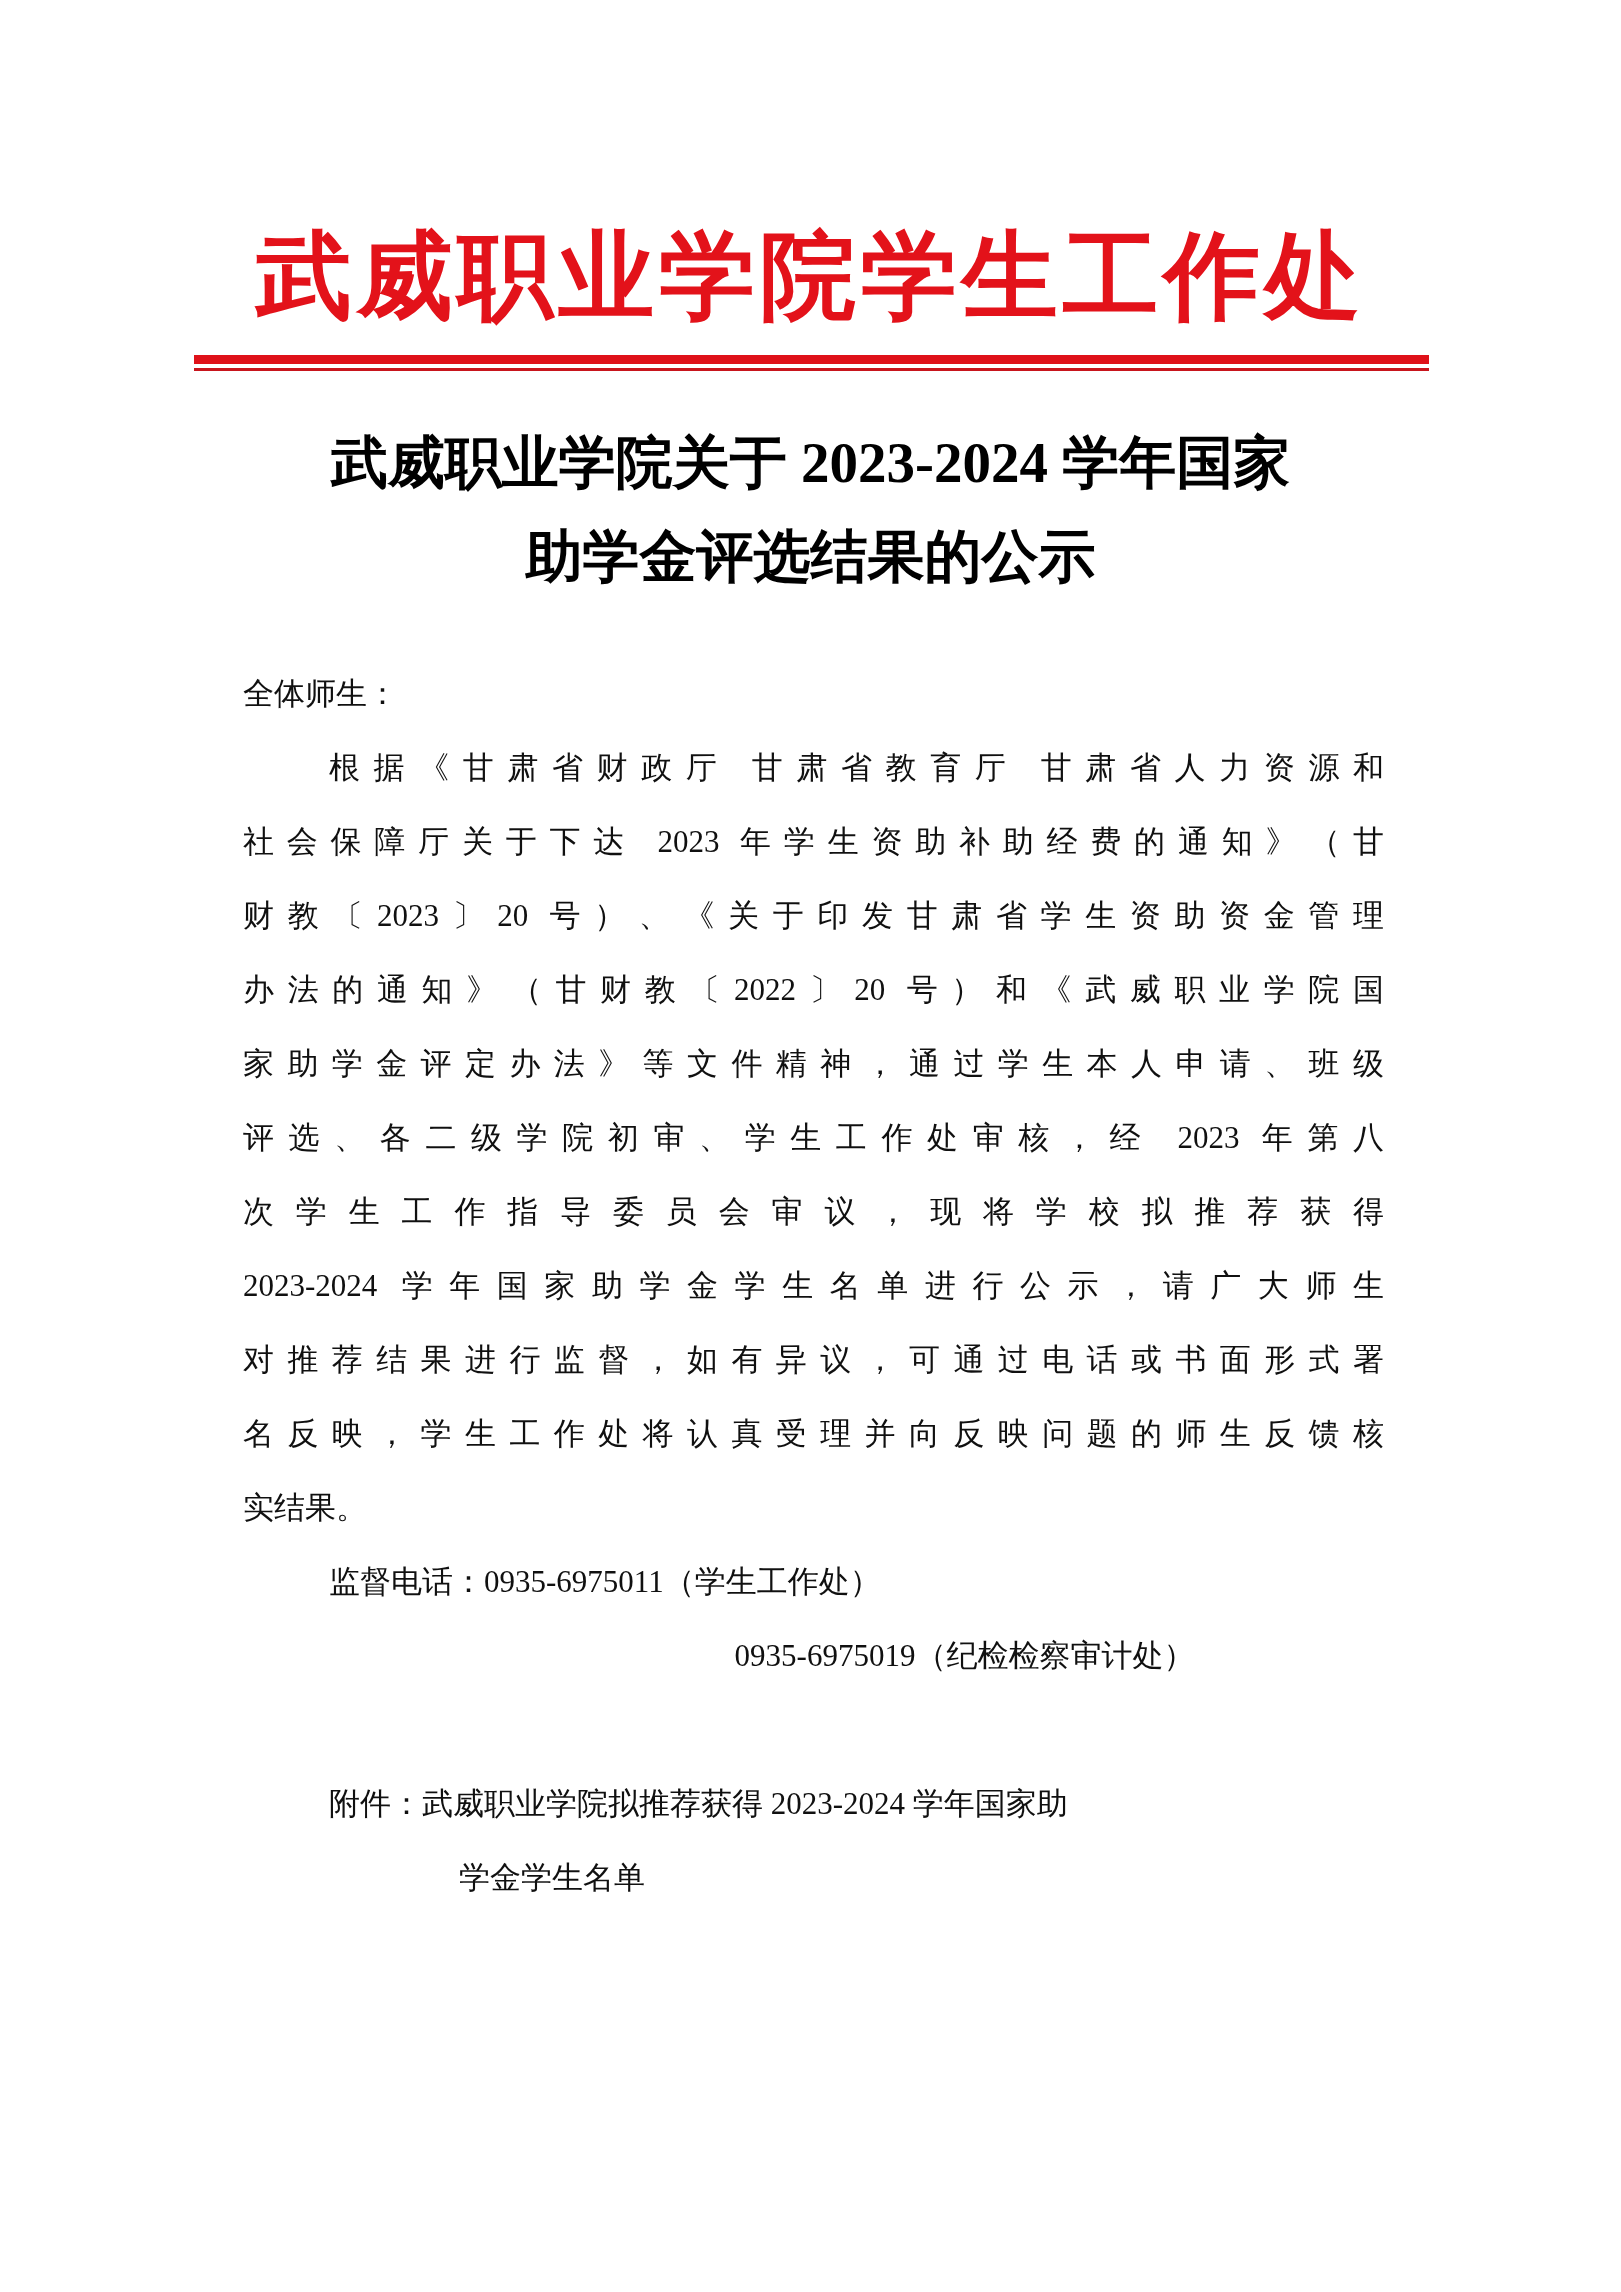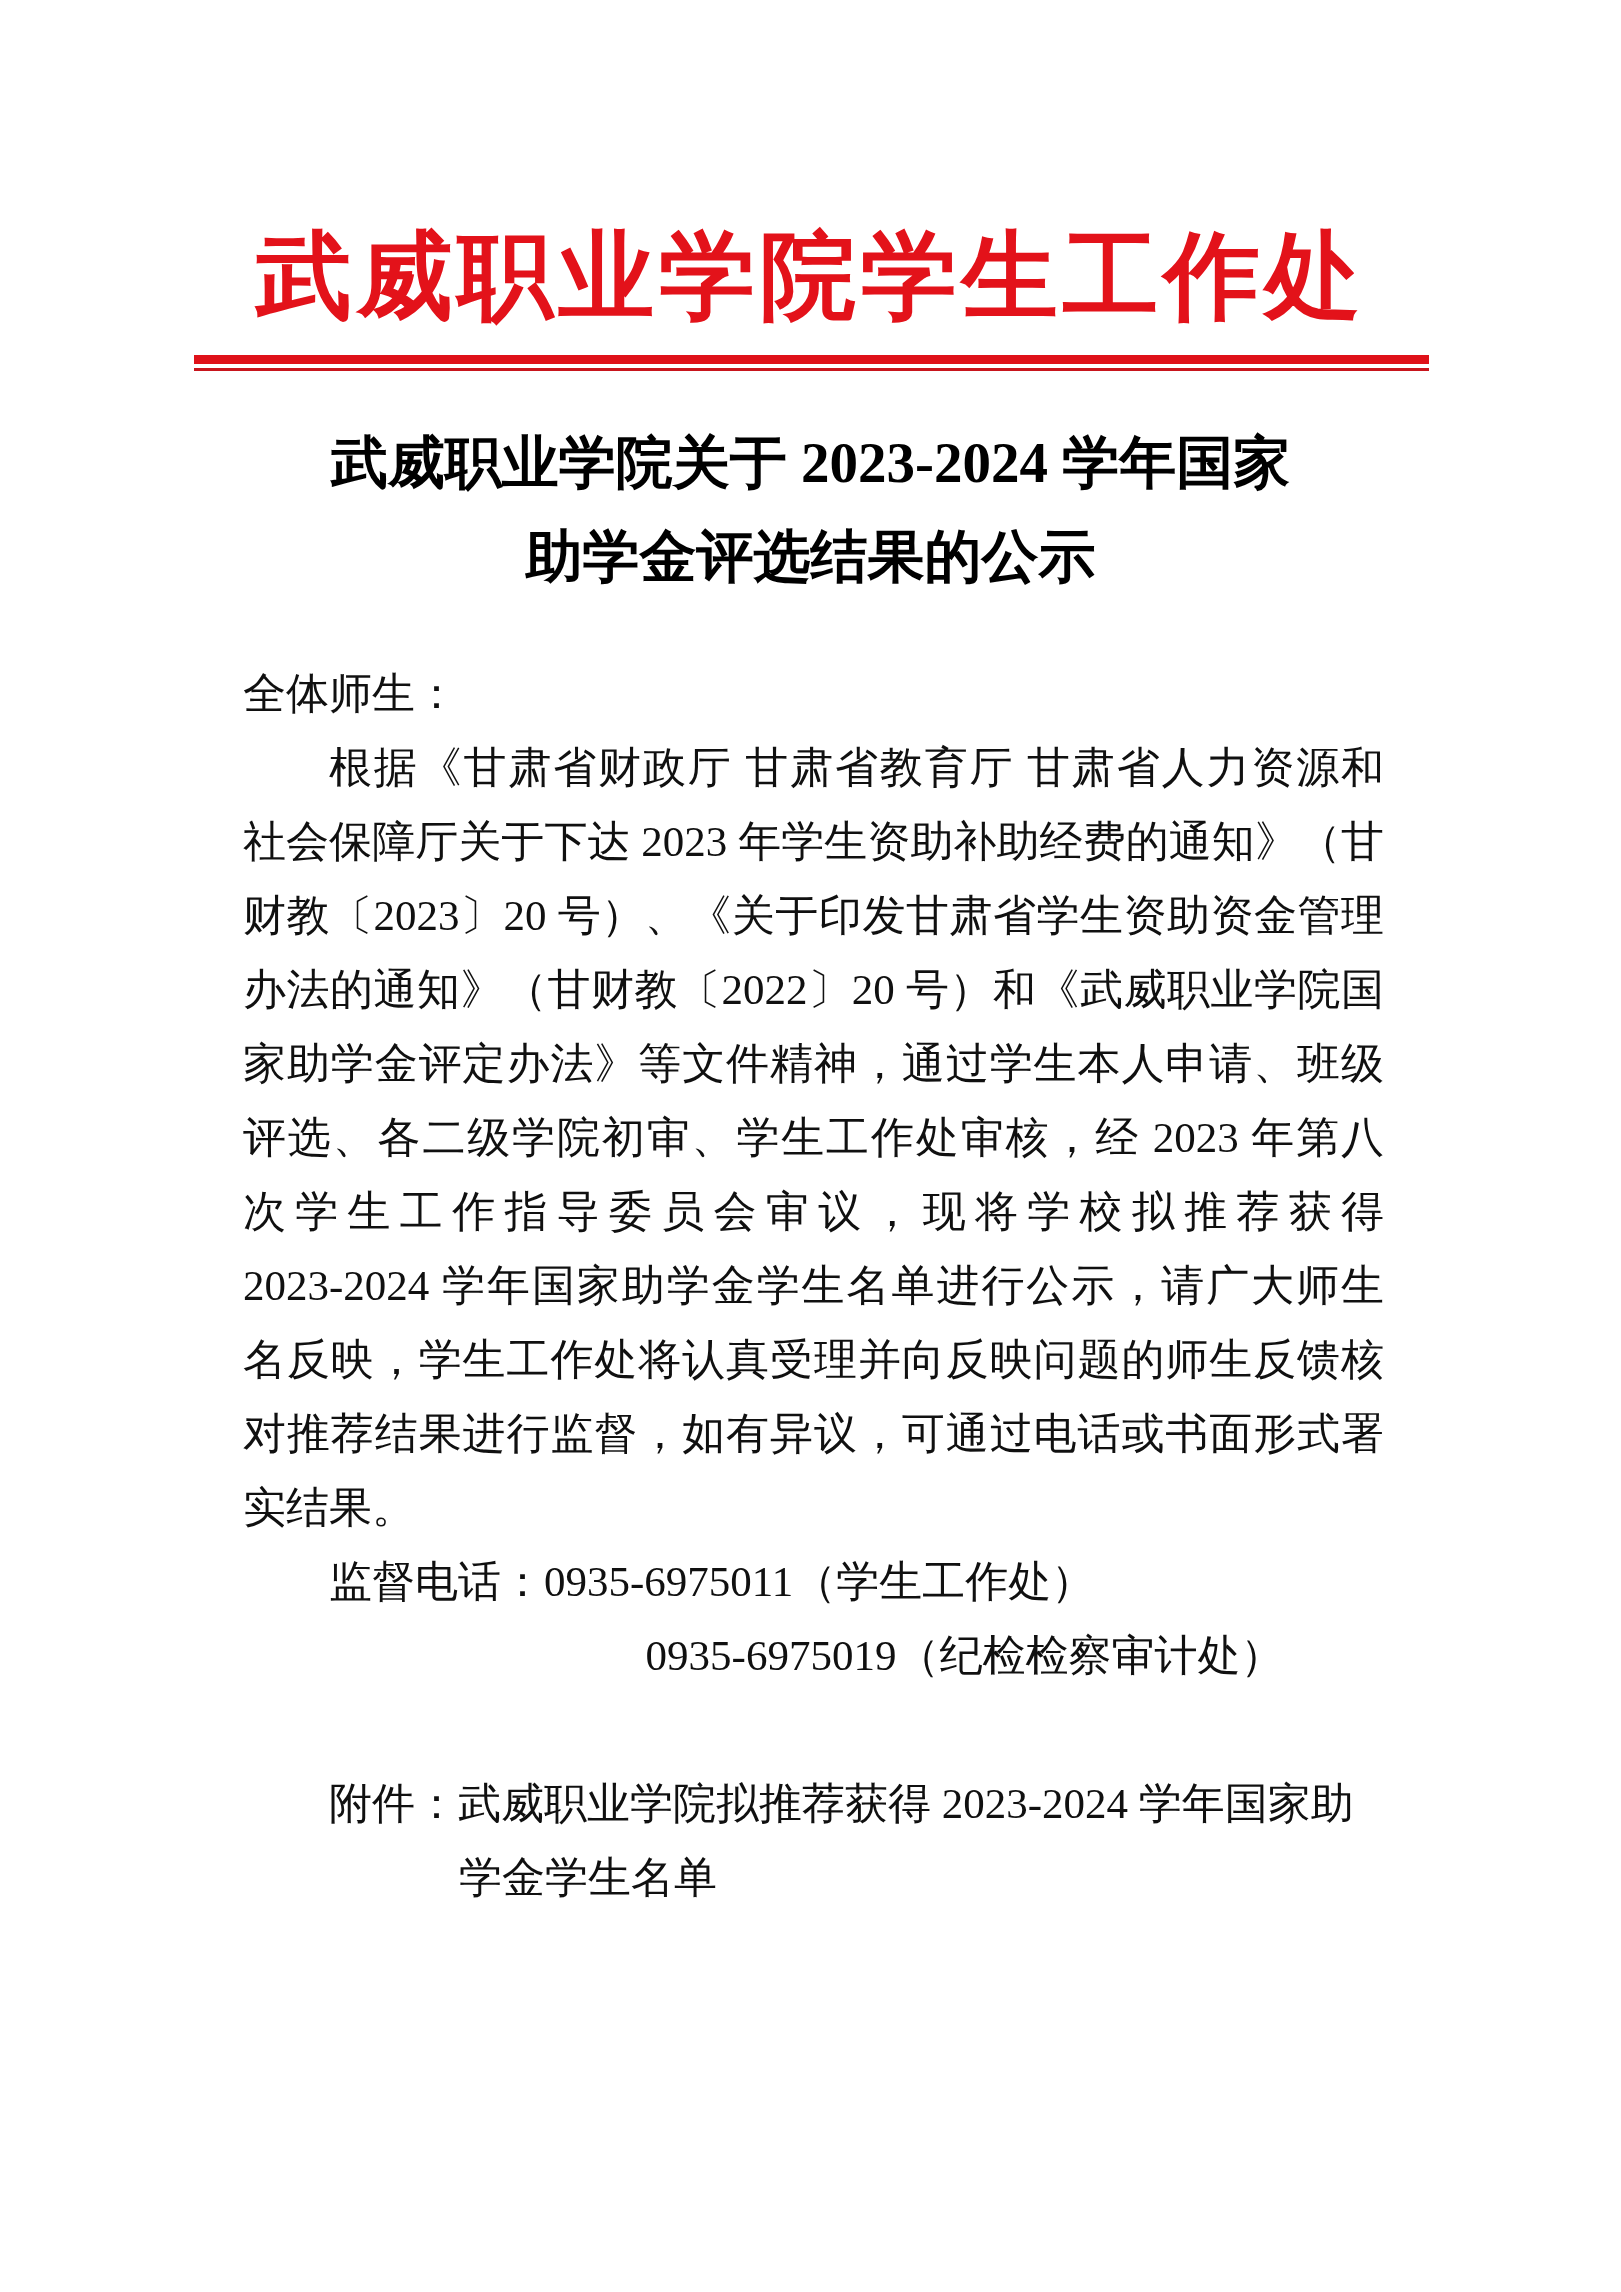--- a/index.html
+++ b/index.html
@@ -39,21 +39,21 @@
     color:#000000;
     font-size:57px;
     font-weight:bold;
     line-height:94px;
   }
   .body-block{
     position:absolute;
     top:657px;
     left:243px;
     width:1141px;
-    font-size:43px;
+    font-size:31px;
     line-height:74px;
     color:var(--body-text,#101010);
   }
   .body-line{height:74px;overflow:visible;}
   .indent{text-indent:86px;}
   .stretch{text-align:justify;text-align-last:justify;}
   .phone2{text-indent:302px;text-align:center;}
   .attach2{text-indent:216px;}
   .spacer{height:74px;}
 </style>
@@ -78,22 +78,22 @@
   <div class="body-block">
     <div class="body-line">全体师生：</div>
     <div class="body-line indent stretch">根据《甘肃省财政厅 甘肃省教育厅 甘肃省人力资源和</div>
     <div class="body-line stretch">社会保障厅关于下达 2023 年学生资助补助经费的通知》（甘</div>
     <div class="body-line stretch">财教〔2023〕20 号）、《关于印发甘肃省学生资助资金管理</div>
     <div class="body-line stretch">办法的通知》（甘财教〔2022〕20 号）和《武威职业学院国</div>
     <div class="body-line stretch">家助学金评定办法》等文件精神，通过学生本人申请、班级</div>
     <div class="body-line stretch">评选、各二级学院初审、学生工作处审核，经 2023 年第八</div>
     <div class="body-line stretch">次学生工作指导委员会审议，现将学校拟推荐获得</div>
     <div class="body-line stretch">2023-2024 学年国家助学金学生名单进行公示，请广大师生</div>
+    <div class="body-line stretch">对推荐结果进行监督，如有异议，可通过电话或书面形式署</div>
     <div class="body-line stretch">名反映，学生工作处将认真受理并向反映问题的师生反馈核</div>
-    <div class="body-line stretch">对推荐结果进行监督，如有异议，可通过电话或书面形式署</div>
     <div class="body-line">实结果。</div>
     <div class="body-line indent">监督电话：0935-6975011（学生工作处）</div>
     <div class="body-line phone2">0935-6975019（纪检检察审计处）</div>
     <div class="spacer"></div>
     <div class="body-line indent">附件：武威职业学院拟推荐获得 2023-2024 学年国家助</div>
     <div class="body-line attach2">学金学生名单</div>
   </div>
 
   <div class="rule rule-bottom">
     <div class="thin"></div>

